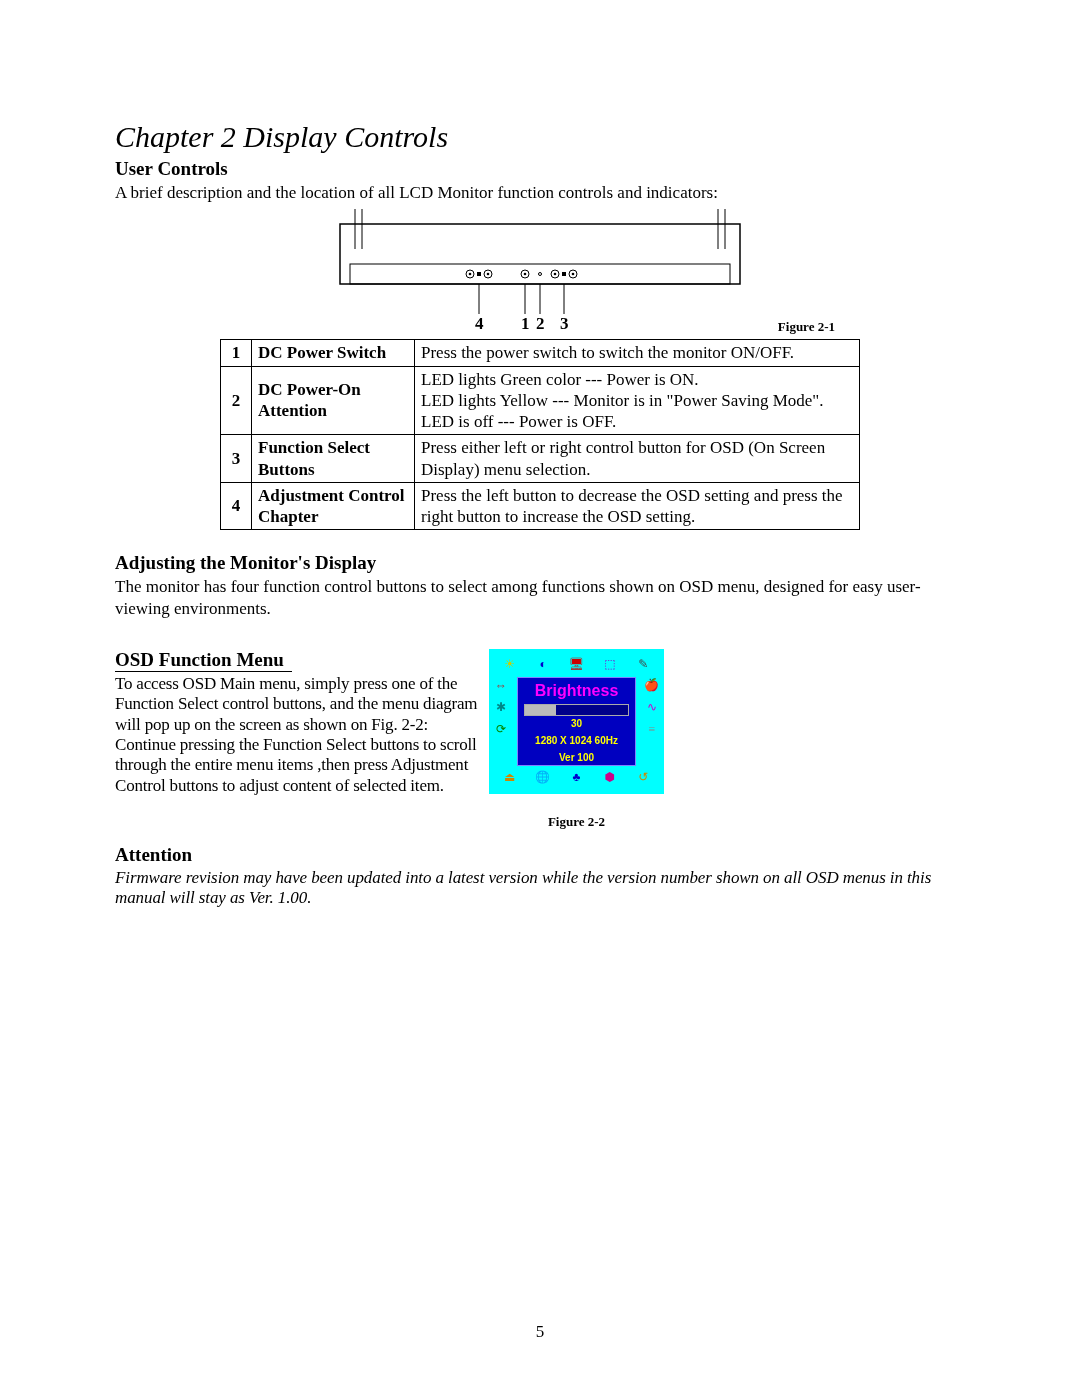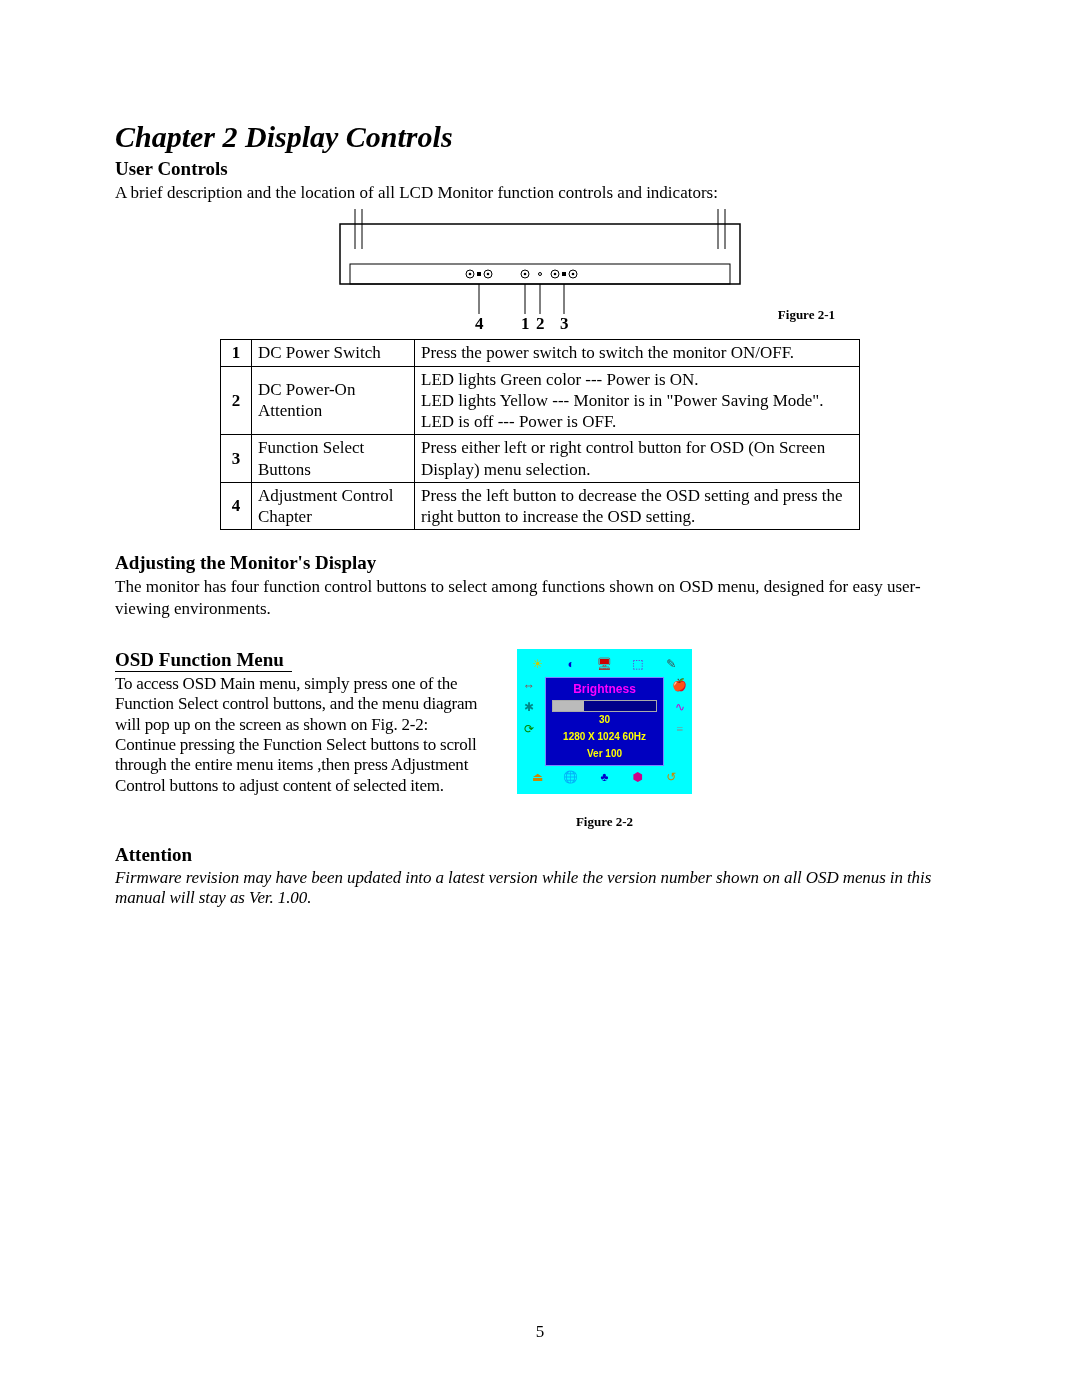--- a/index.html
+++ b/index.html
@@ -10,21 +10,21 @@
   }
   .page {
     width: 1080px;
     height: 1397px;
     box-sizing: border-box;
     padding: 120px 115px 40px 115px;
     position: relative;
   }
   h1.chapter {
     font-style: italic;
-    font-weight: bold;
+    font-weight: normal;
     font-size: 30px;
     margin: 0 0 4px 0;
   }
   h2.section {
     font-weight: bold;
     font-size: 19px;
     margin: 0 0 2px 0;
   }
   p.body {
     font-size: 17px;
@@ -39,21 +39,21 @@
     letter-spacing: -0.1px;
   }
   .fig1-wrap {
     text-align: center;
     margin: 4px 0 2px 0;
     position: relative;
   }
   .fig1-caption {
     position: absolute;
     right: 130px;
-    bottom: 14px;
+    bottom: 2px;
     font-weight: bold;
     font-size: 13px;
   }
   .controls-table {
     width: 640px;
     margin: 0 auto;
     border-collapse: collapse;
     font-size: 17px;
   }
   .controls-table td {
@@ -62,26 +62,26 @@
     vertical-align: middle;
     line-height: 1.25;
   }
   .controls-table td.num {
     width: 18px;
     text-align: center;
     font-weight: bold;
   }
   .controls-table td.name {
     width: 150px;
-    font-weight: normal;
+    font-weight: bold;
   }
   .osd-row {
     display: flex;
     align-items: flex-start;
-    gap: 32px;
+    gap: 4px;
     margin-top: 2px;
   }
   .osd-text {
     flex: 0 0 370px;
     font-size: 17px;
     line-height: 1.2;
     letter-spacing: -0.2px;
   }
   .osd-fig-wrap {
     flex: 0 0 auto;
@@ -130,21 +130,21 @@
     font-family: Arial, sans-serif;
     font-size: 10px;
     font-weight: bold;
     box-sizing: border-box;
     padding: 4px 6px;
     border: 1px solid #8080ff;
   }
   .osd-label {
     color: #ff00ff;
     text-align: center;
-    font-size: 12px;
+    font-size: 16px;
     margin-bottom: 4px;
   }
   .osd-slider {
     height: 10px;
     border: 1px solid #aaa;
     background: #00008a;
     position: relative;
     margin-bottom: 2px;
   }
   .osd-slider-fill {

